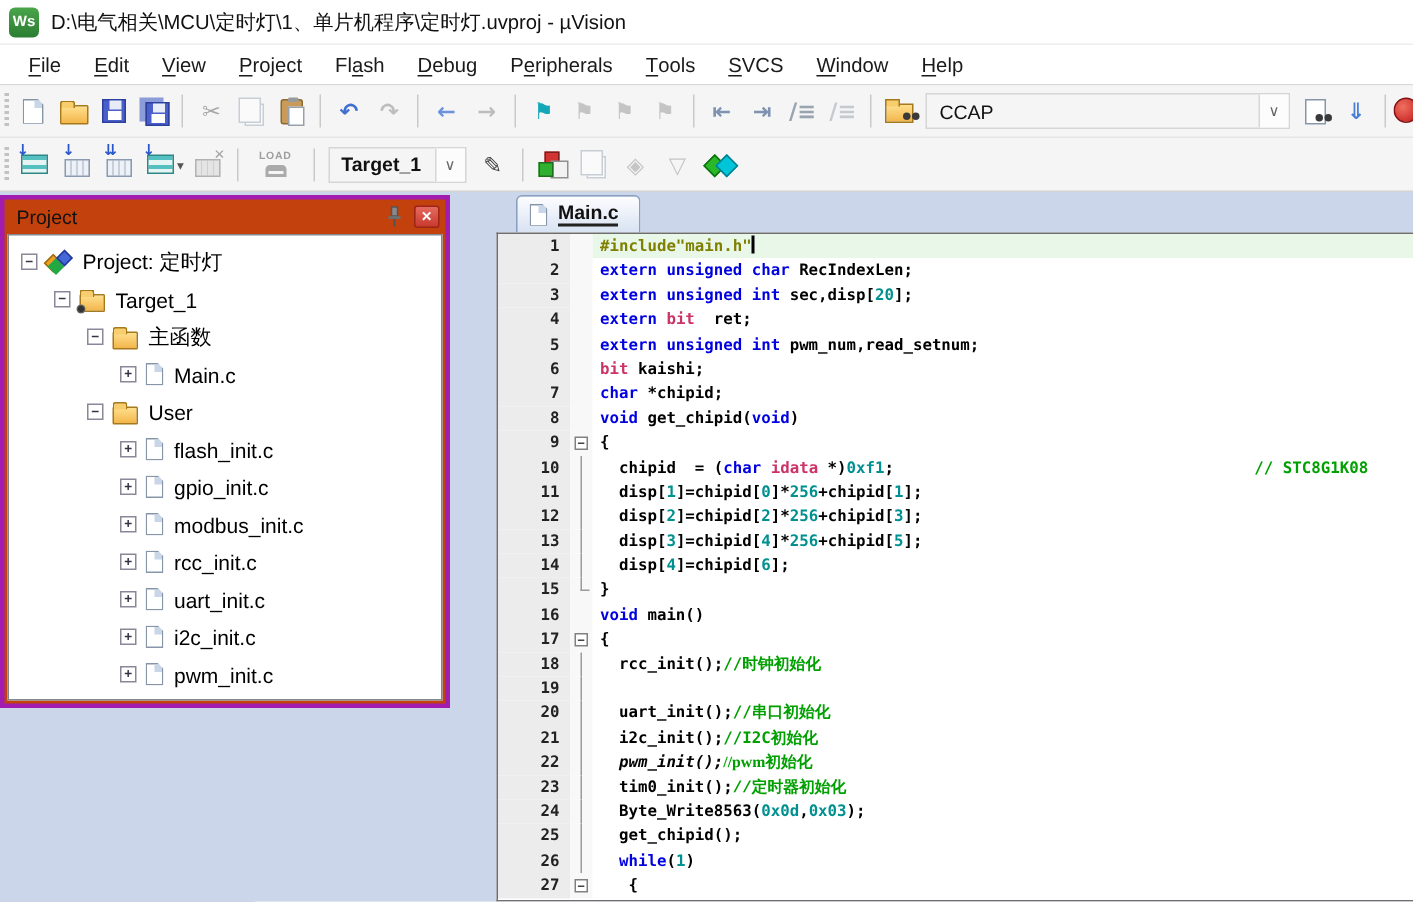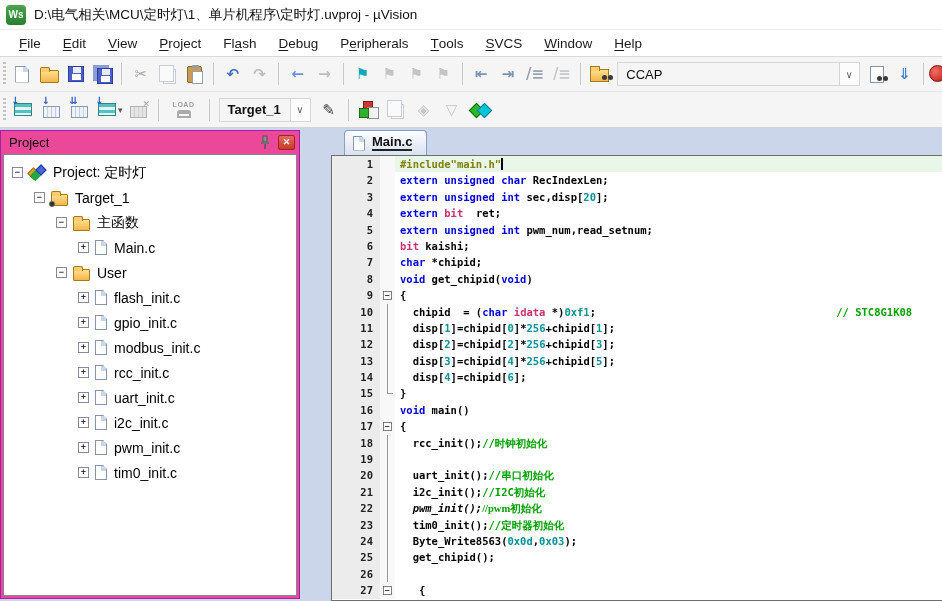--- a/index.html
+++ b/index.html
@@ -89,21 +89,21 @@
   .combo .dd { width:20px; height:22px; border-left:1px solid #d6d6d6; background:#fcfcfc; color:#666;
                font-size:10px; display:flex; align-items:center; justify-content:center; }
   .ccap { width:252px; }
   .target { width:92px; }
   .target .val { font-weight:700; }
 
   
   .workspace { position:absolute; left:0; top:128px; width:942px; height:473px; background:#ccd6ea; }
 
   
-  .project-panel { position:absolute; left:0; top:2px; width:300px; height:469px; background:#ec4899; border:1px solid #a21caf; }
+  .project-panel { position:absolute; left:0; top:2px; width:300px; height:342px; background:#c2410c; border:3px solid #a21caf; }
   .panel-header { height:22px; display:flex; align-items:center; padding:0 4px 0 8px; }
   .panel-title { font-size:13px; color:#111; flex:1; }
   .pin-icon { width:14px; height:16px; margin-right:6px; }
   .close-btn { width:17px; height:15px; background:linear-gradient(180deg,#e46a5f,#c93a2e); border:1px solid #9e2418; border-radius:2px;
                color:#fff; font:700 9px/13px "Liberation Sans",sans-serif; text-align:center; }
   .tree-area { position:absolute; left:2px; right:2px; top:23px; bottom:2px; background:#fff; border:1px solid #828790; overflow:hidden; padding-top:5px; }
   .tree-row { height:25px; display:flex; align-items:center; font-size:14px; color:#000; white-space:nowrap; }
   .exp { width:11px; height:11px; border:1px solid #889; background:#fff; color:#334; flex:none;
          font:700 9px/9px "Liberation Sans",sans-serif; text-align:center; margin-right:6px; }
   .tree-icn { margin-right:7px; flex:none; }
@@ -509,41 +509,42 @@
           <div class="foldcol">
             <div class="fold-line"></div>
           </div>
           <div class="codecell"><span style="color: rgb(0, 0, 0); font-style: italic;">  pwm_init();</span><span style="color: rgb(0, 160, 0); font-family: Liberation Serif, serif;">//pwm初始化</span></div>
         </div>
         <div class="code-row">
           <div class="gutter">23</div>
           <div class="foldcol">
             <div class="fold-line"></div>
           </div>
-          <div class="codecell"><span style="color: rgb(0, 0, 0);">  tim0_init();</span><span style="color: rgb(0, 160, 0);">//定时器初始化</span></div>
+          <div class="codecell"><span style="color: rgb(0, 0, 0);">  tim0_init();</span><span style="color: rgb(0, 160, 0); font-family: Liberation Mono, monospace;">//定时器初始化</span></div>
         </div>
         <div class="code-row">
           <div class="gutter">24</div>
           <div class="foldcol">
             <div class="fold-line"></div>
           </div>
           <div class="codecell"><span style="color: rgb(0, 0, 0);">  Byte_Write8563(</span><span style="color: rgb(0, 144, 144);">0x0d</span><span style="color: rgb(0, 0, 0);">,</span><span style="color: rgb(0, 144, 144);">0x03</span><span style="color: rgb(0, 0, 0);">);</span></div>
         </div>
         <div class="code-row">
           <div class="gutter">25</div>
           <div class="foldcol">
             <div class="fold-line"></div>
           </div>
           <div class="codecell"><span style="color: rgb(0, 0, 0);">  get_chipid();</span></div>
         </div>
         <div class="code-row">
           <div class="gutter">26</div>
           <div class="foldcol">
             <div class="fold-line"></div>
           </div>
+          <div class="codecell"><span style="color: rgb(0, 0, 0);">  </span><span style="color: rgb(0, 0, 224);">while</span><span style="color: rgb(0, 0, 0);">(</span><span style="color: rgb(0, 144, 144);">1</span><span style="color: rgb(0, 0, 0);">)</span></div>
         </div>
         <div class="code-row">
           <div class="gutter">27</div>
           <div class="foldcol">
             <div class="fold-box">−</div>
           </div>
           <div class="codecell"><span style="color: rgb(0, 0, 0);">   {</span></div>
         </div>
       </div>
   </div>

